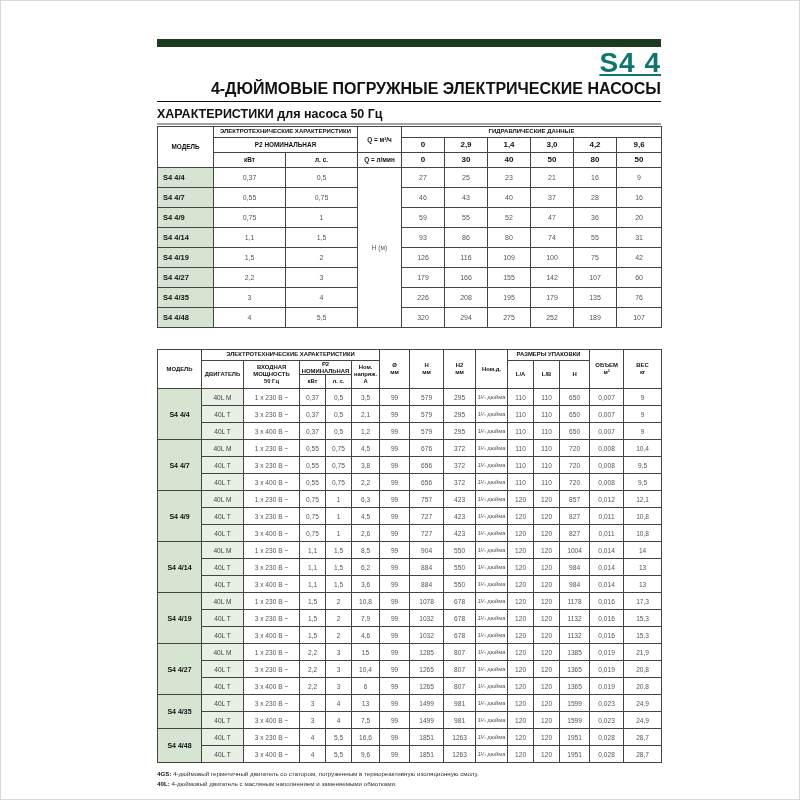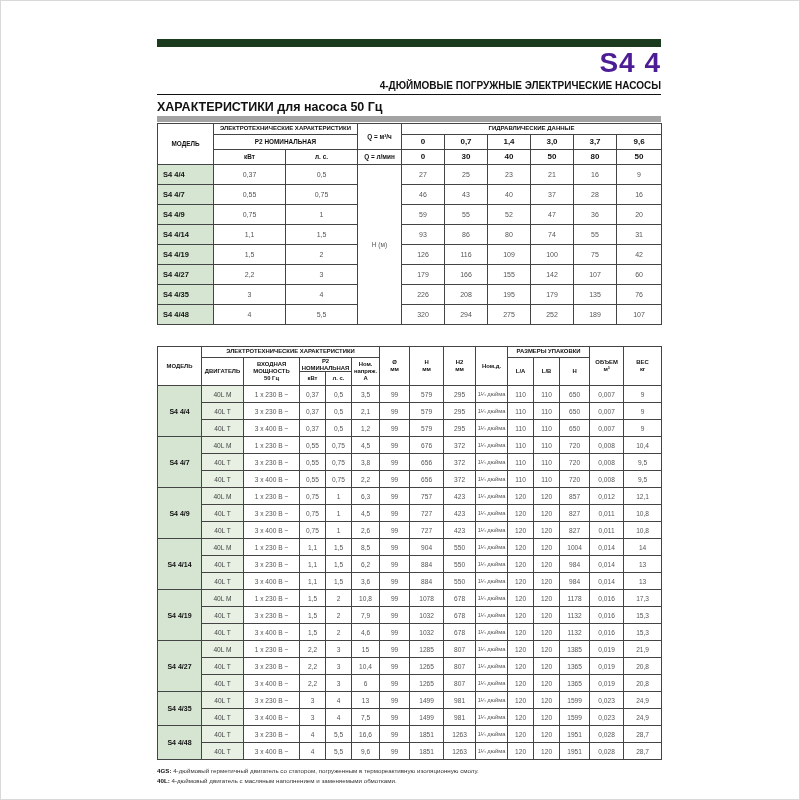--- a/index.html
+++ b/index.html
@@ -1,22 +1,22 @@
 <!DOCTYPE html>
 <html><head>
 <meta charset="utf-8">
 <style>
   html,body{margin:0;padding:0;background:#fff;}
   body{font-family:"Liberation Sans","DejaVu Sans",sans-serif;color:#222;}
   .sheet{position:relative;width:800px;height:800px;background:#fff;border:1px solid #d9d9d9;box-sizing:border-box;overflow:hidden;}
   .content{position:absolute;left:156px;top:38px;width:504px;}
   .accent-bar{height:8px;background:#1c3a1e;width:100%;}
-  .product-code{text-align:right;font-size:28px;font-weight:bold;line-height:1.1;margin-top:1px;letter-spacing:1px;color:#4c1d95;}
-  .product-subtitle{text-align:right;font-size:10px;font-weight:bold;color:#111;border-bottom:1.5px solid #111;padding-bottom:3px;margin-top:1px;}
-  .section-title{font-size:12.5px;font-weight:bold;color:#111;margin:5px 0 0 0;border-bottom:6px solid #a3a3a3;padding-bottom:2px;}
+  .product-code{text-align:right;font-size:28px;font-weight:bold;line-height:1.1;margin-top:1px;letter-spacing:1px;color:#0f766e;text-decoration:underline;}
+  .product-subtitle{text-align:right;font-size:16px;font-weight:bold;color:#111;border-bottom:1.5px solid #111;padding-bottom:3px;margin-top:1px;}
+  .section-title{font-size:12.5px;font-weight:bold;color:#111;margin:5px 0 0 0;border-bottom:2px solid #a3a3a3;padding-bottom:2px;}
   table{border-collapse:collapse;width:100%;table-layout:fixed;margin-top:1px;border:1.5px solid #222;}
   th,td{border:1px solid #444;text-align:center;vertical-align:middle;padding:0;overflow:hidden;}
   th{font-weight:bold;color:#111;white-space:pre-line;line-height:1.15;}
   
   .t1 th{font-size:6.4px;height:14px;}
   .t1 th.band{font-size:6px;height:10px;}
   .t1 th.flow{font-size:8px;}
   .t1 td{font-size:7px;height:19px;color:#555;}
   .t1 td.model-cell{background:#d6e5d2;text-align:left;padding-left:5px;font-weight:bold;color:#111;font-size:7.5px;}
   .t1 td.hcol{font-size:6.5px;color:#555;}
@@ -59,24 +59,24 @@
       <thead>
         <tr>
           <th rowspan="3">МОДЕЛЬ</th>
           <th colspan="2" class="band">ЭЛЕКТРОТЕХНИЧЕСКИЕ ХАРАКТЕРИСТИКИ</th>
           <th rowspan="2">Q = м³/ч</th>
           <th colspan="6" class="band">ГИДРАВЛИЧЕСКИЕ ДАННЫЕ</th>
         </tr>
         <tr>
           <th colspan="2">P2 НОМИНАЛЬНАЯ</th>
           <th class="flow">0</th>
-          <th class="flow">0,7</th>
+          <th class="flow">2,9</th>
           <th class="flow">1,4</th>
           <th class="flow">3,0</th>
-          <th class="flow">3,7</th>
+          <th class="flow">4,2</th>
           <th class="flow">9,6</th>
         </tr>
         <tr>
           <th>кВт</th>
           <th>л. с.</th>
           <th>Q = л/мин</th>
           <th class="flow">0</th>
           <th class="flow">30</th>
           <th class="flow">40</th>
           <th class="flow">50</th>

